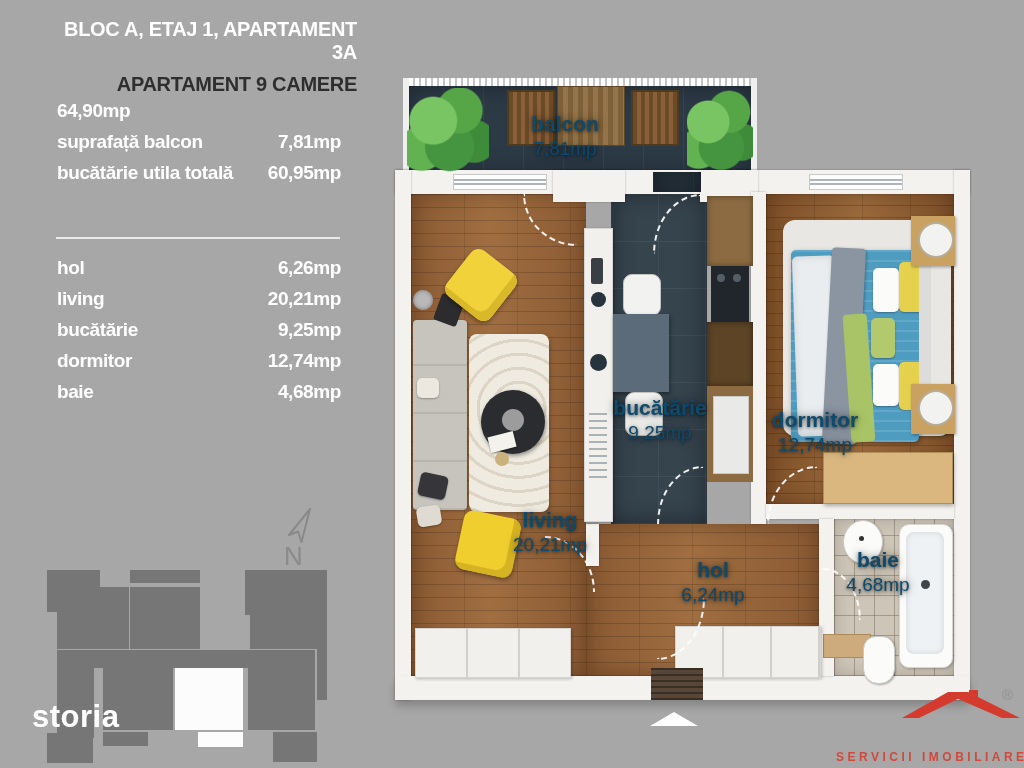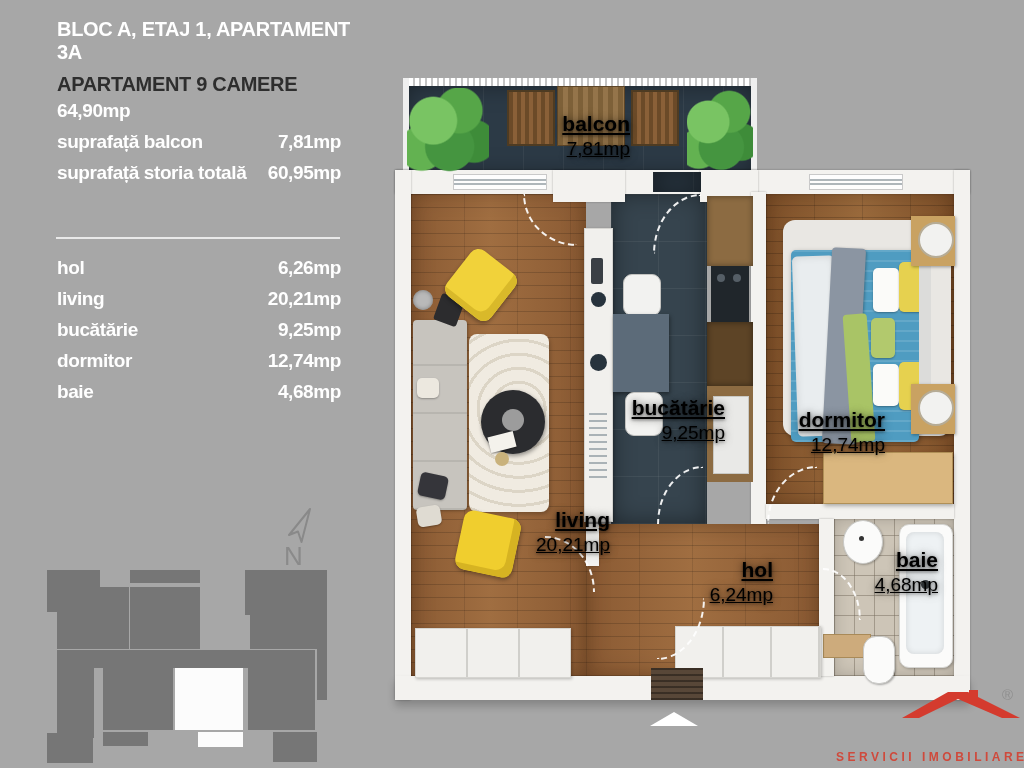--- a/index.html
+++ b/index.html
@@ -1,21 +1,21 @@
 <!DOCTYPE html>
 <html><head>
 <meta charset="utf-8">
 <style>
   html,body{margin:0;padding:0;overflow:hidden;}
   body{width:1024px;height:768px;background:#a7a7a7;position:relative;
        font-family:"Liberation Sans", sans-serif;}
   #stage{position:absolute;inset:0;}
 
   
-  #panel-header{position:absolute;left:57px;top:18px;width:300px;font-weight:700;}
+  #panel-header{position:absolute;left:57px;top:18px;width:300px;font-weight:700;text-align:right;}
   .hline1{font-size:20px;color:#ffffff;letter-spacing:-0.3px;}
   .hline2{font-size:20px;color:#2e2e2e;letter-spacing:-0.3px;margin-top:9px;}
   .info-table{position:absolute;left:57px;width:284px;color:#fff;}
   .trow{display:flex;justify-content:space-between;align-items:center;height:31px;
         font-size:19px;font-weight:700;letter-spacing:-0.4px;}
   #divider{position:absolute;left:56px;top:237px;width:284px;height:2px;background:#e9e9e9;}
 
   
   #compass{position:absolute;left:272px;top:504px;width:58px;height:68px;color:#8a8a8a;}
   #compass .nletter{position:absolute;left:12px;bottom:0;font-size:26px;font-weight:400;}
@@ -25,22 +25,22 @@
   .blk{position:absolute;background:#767676;}
   .blk.white{background:#fcfcfc;}
 
   #storia-logo{position:absolute;left:32px;top:699px;color:#ffffff;font-size:31px;
                font-weight:700;letter-spacing:0.5px;z-index:6;}
 
   
   #floorplan{position:absolute;left:395px;top:78px;width:575px;height:622px;}
   #floorplan .abs{position:absolute;}
   .floor{z-index:1;} .wall{z-index:2;} .furn{z-index:3;} .arc{z-index:4;}
-  .room-label{z-index:5;position:absolute;text-align:right;color:#000000;line-height:1.3;
-      text-shadow:0 0 8px rgba(0,0,0,.55),0 1px 3px rgba(0,0,0,.45);text-decoration:underline;}
+  .room-label{z-index:5;position:absolute;text-align:center;color:#0c4a6e;line-height:1.3;
+      text-shadow:0 0 8px rgba(0,0,0,.55),0 1px 3px rgba(0,0,0,.45);}
   .room-label .nm{font-size:21px;font-weight:700;}
   .room-label .ar{font-size:19px;font-weight:400;}
 
   .wall{background:#f3f2ef;box-shadow:0 0 2px rgba(0,0,0,.28);}
   .wood{background-color:#95643b;
      background-image:
        repeating-linear-gradient(0deg, rgba(0,0,0,.16) 0 1px, transparent 1px 13px),
        repeating-linear-gradient(90deg, rgba(0,0,0,.10) 0 1px, transparent 1px 53px),
        linear-gradient(90deg,#8a5a33 0%,#a06e41 45%,#8a5a33 100%);
      box-shadow:inset 0 0 22px rgba(40,20,5,.35);}
@@ -116,21 +116,21 @@
 
   <div class="info-table" style="top:95px;">
     <div class="trow">
       <span>64,90mp</span>
     </div>
     <div class="trow">
       <span>suprafață balcon</span>
       <span>7,81mp</span>
     </div>
     <div class="trow">
-      <span>suprafață storia totală</span>
+      <span>bucătărie utila totală</span>
       <span>60,95mp</span>
     </div>
   </div>
 
   <div id="divider"></div>
 
   <div class="info-table" style="top:252px;">
     <div class="trow">
       <span>hol</span>
       <span>6,26mp</span>
@@ -172,20 +172,21 @@
     <div class="blk" style="left:12px;top:87px;width:37px;height:88px;"></div>
     <div class="blk" style="left:58px;top:105px;width:70px;height:62px;"></div>
     <div class="blk white" style="left:130px;top:105px;width:68px;height:62px;"></div>
     <div class="blk" style="left:203px;top:105px;width:67px;height:62px;"></div>
     <div class="blk" style="left:2px;top:170px;width:46px;height:30px;"></div>
     <div class="blk" style="left:58px;top:169px;width:45px;height:14px;"></div>
     <div class="blk white" style="left:153px;top:169px;width:45px;height:15px;"></div>
     <div class="blk" style="left:228px;top:169px;width:44px;height:30px;"></div>
   </div>
 
+  <div id="storia-logo">storia</div>
 
   <div id="floorplan">
 
     <div class="abs floor slate-dark" style="left:8px;top:4px;width:354px;height:96px;"></div>
     <div class="abs railing" style="left:8px;top:0;width:354px;height:8px;z-index:2;"></div>
     <div class="abs railing-side" style="left:8px;top:0;width:6px;height:100px;z-index:2;"></div>
     <div class="abs railing-side" style="left:356px;top:0;width:6px;height:100px;z-index:2;"></div>
     <div class="abs furn plant" style="left:12px;top:10px;width:82px;height:86px;"></div>
     <div class="abs furn plant" style="left:292px;top:12px;width:66px;height:84px;"></div>
     <div class="abs furn slats" style="left:112px;top:12px;width:44px;height:52px;"></div>

